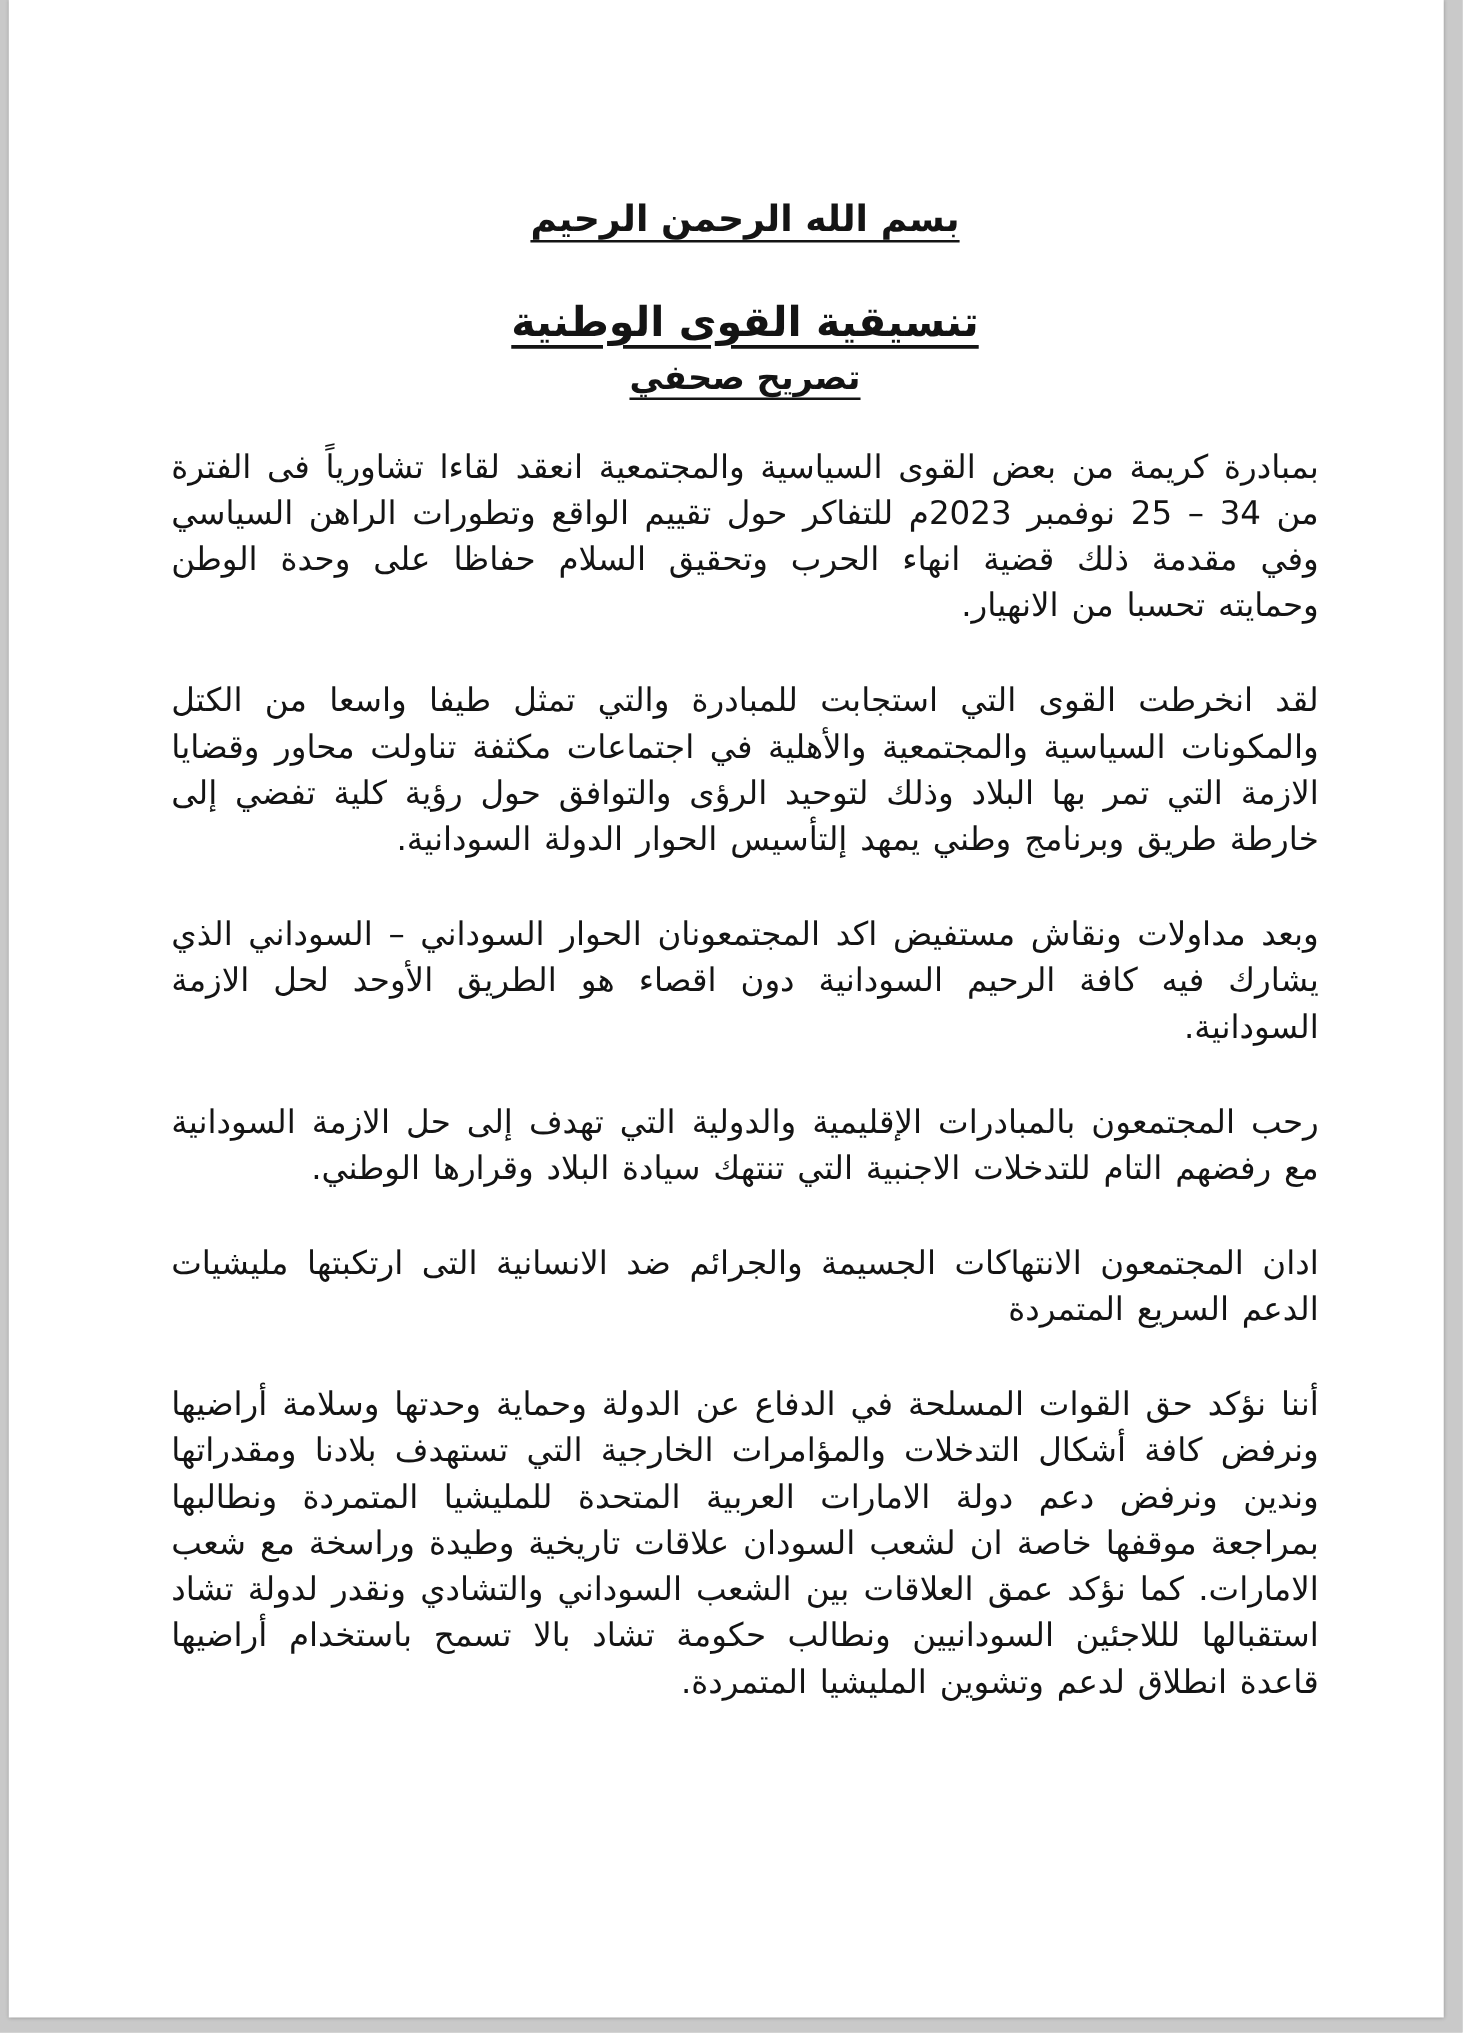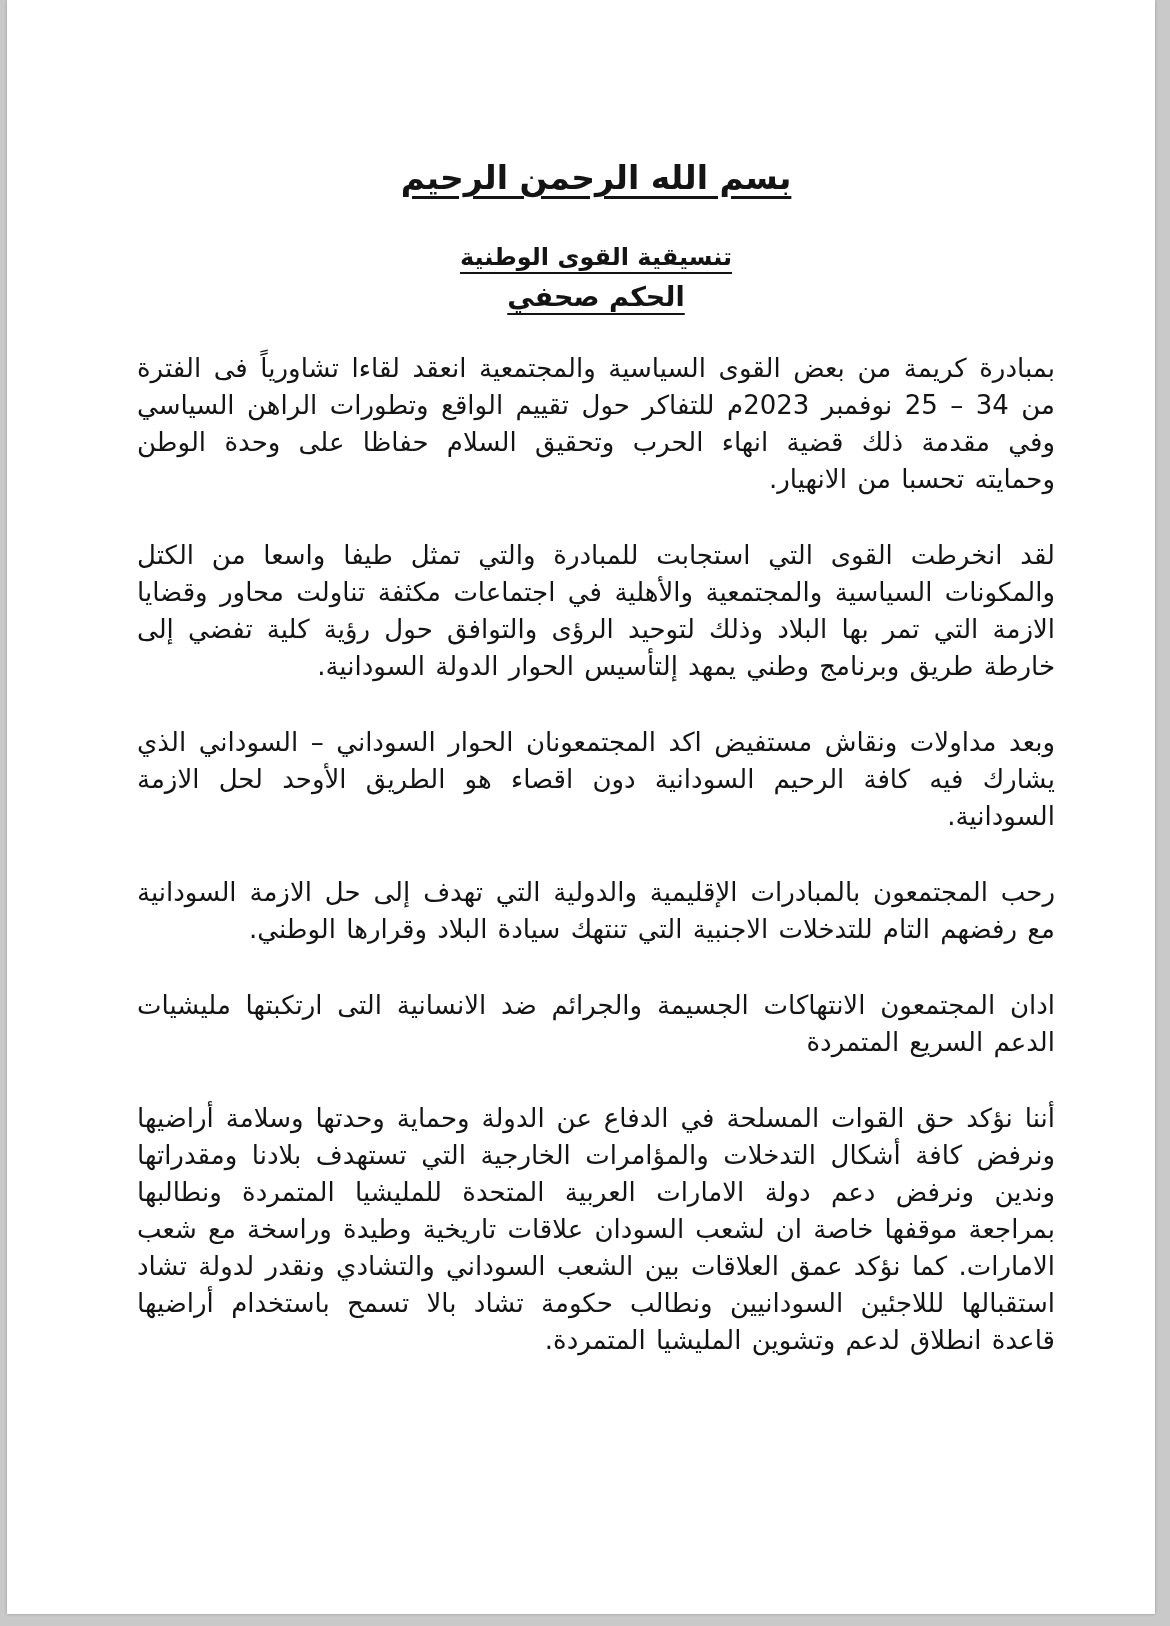--- a/index.html
+++ b/index.html
@@ -27,28 +27,28 @@
       padding: 158px 100px 60px 130px;
       direction: rtl;
       color: #141414;
       box-shadow: 0 0 3px rgba(0,0,0,0.25);
     }
     .headers {
       text-align: center;
       margin-bottom: 38px;
     }
     .h-basmala {
-      font-size: 33px;
+      font-size: 29px;
       font-weight: bold;
       text-decoration: underline;
       text-underline-offset: 7px;
       margin: 0 0 46px 0;
     }
     .h-org {
-      font-size: 24px;
+      font-size: 33px;
       font-weight: bold;
       text-decoration: underline;
       text-underline-offset: 7px;
       margin: 0 0 10px 0;
     }
     .h-type {
       font-size: 27px;
       font-weight: bold;
       text-decoration: underline;
       text-underline-offset: 7px;
@@ -65,21 +65,21 @@
   </style>
 </head>
 <body>
 
 <div class="viewport">
   <div class="page">
 
     <div class="headers">
       <h1 class="h-basmala">بسم الله الرحمن الرحيم</h1>
       <h2 class="h-org">تنسيقية القوى الوطنية</h2>
-      <h3 class="h-type">الحكم صحفي</h3>
+      <h3 class="h-type">تصريح صحفي</h3>
     </div>
 
     <p class="doc-paragraph">بمبادرة كريمة من بعض القوى السياسية والمجتمعية انعقد لقاءا تشاورياً  فى الفترة من 34 – 25 نوفمبر 2023م للتفاكر  حول تقييم الواقع وتطورات الراهن السياسي وفي مقدمة ذلك قضية انهاء الحرب وتحقيق السلام حفاظا على وحدة الوطن وحمايته تحسبا من الانهيار.</p>
 
     <p class="doc-paragraph">لقد انخرطت القوى التي استجابت للمبادرة والتي تمثل طيفا واسعا من الكتل والمكونات السياسية والمجتمعية والأهلية في اجتماعات مكثفة تناولت  محاور وقضايا  الازمة التي تمر بها البلاد وذلك لتوحيد الرؤى والتوافق حول رؤية  كلية تفضي إلى خارطة طريق وبرنامج وطني يمهد إلتأسيس الحوار الدولة السودانية.</p>
 
     <p class="doc-paragraph">وبعد  مداولات ونقاش مستفيض   اكد المجتمعونان الحوار السوداني – السوداني الذي يشارك فيه كافة الرحيم السودانية دون اقصاء هو الطريق الأوحد لحل الازمة السودانية.</p>
 
     <p class="doc-paragraph">رحب المجتمعون بالمبادرات الإقليمية والدولية التي تهدف إلى حل الازمة السودانية مع رفضهم التام للتدخلات الاجنبية التي تنتهك سيادة البلاد وقرارها الوطني.</p>
 

